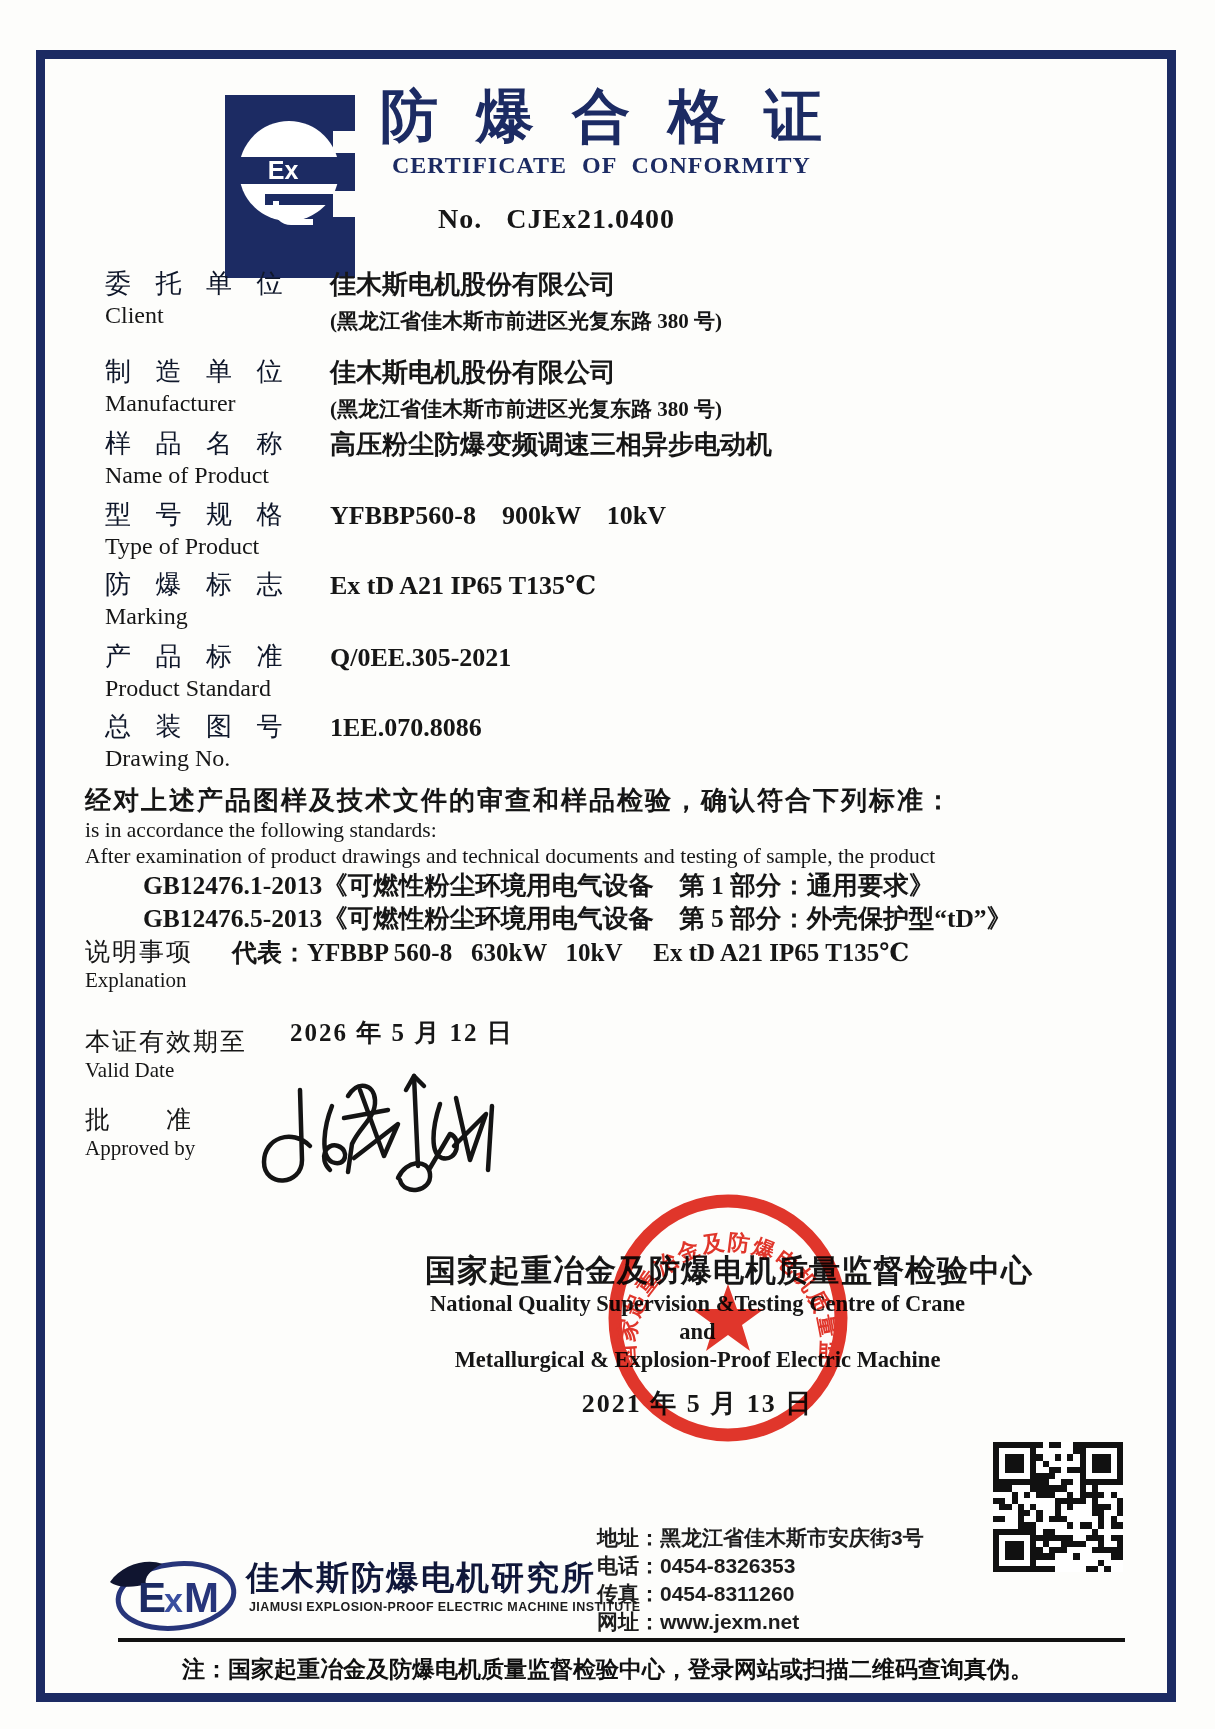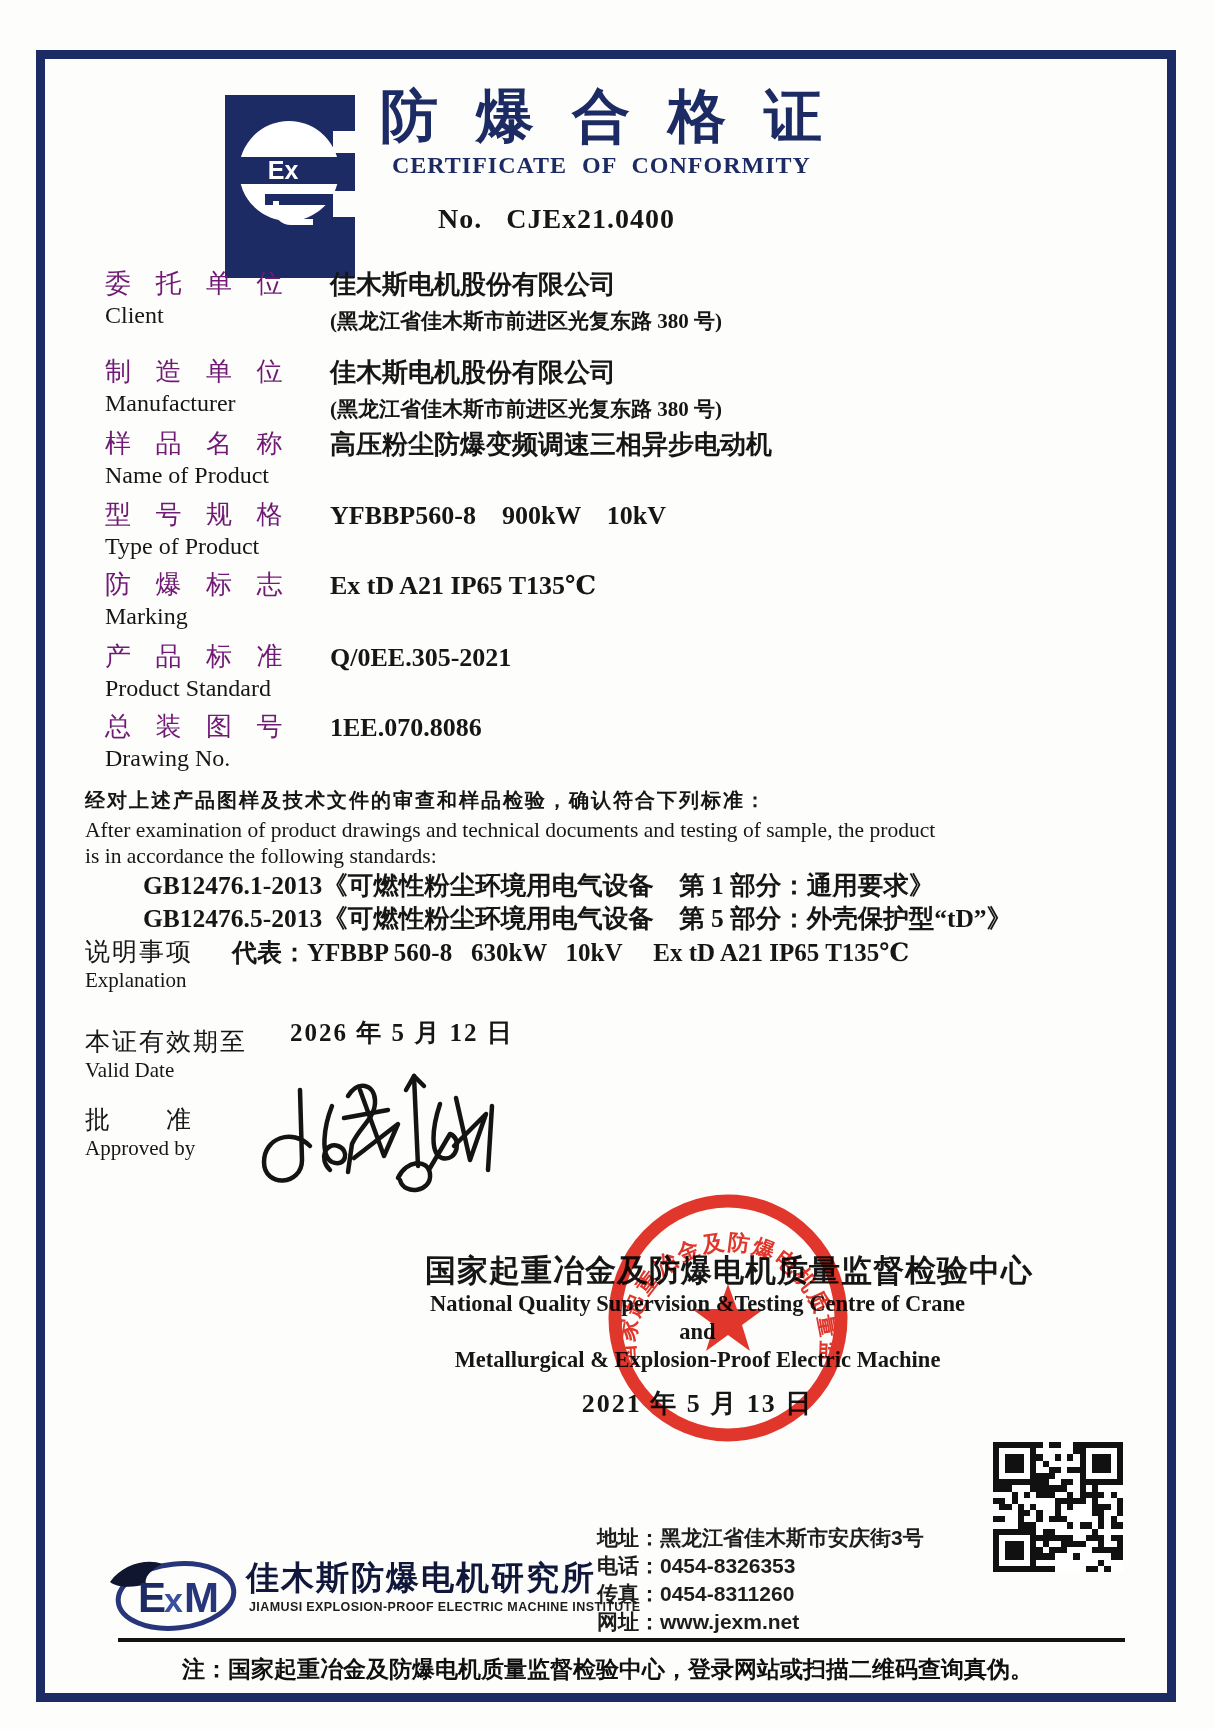--- a/index.html
+++ b/index.html
@@ -21,28 +21,28 @@
   .logo .ex{position:absolute;left:22px;top:62px;width:72px;height:27px;color:#ffffff;
     font-family:"Liberation Sans",sans-serif;font-weight:bold;font-size:25px;line-height:27px;text-align:center;}
   .logo .jhook{position:absolute;left:48px;top:106px;width:34px;height:18px;border:6px solid #fff;border-top:none;border-right:none;border-radius:0 0 0 18px;}
   .title-cn{position:absolute;left:380px;top:78px;width:440px;color:#1c2b63;font-weight:bold;
     font-size:58px;letter-spacing:38px;white-space:nowrap;}
   .title-en{position:absolute;left:392px;top:152px;width:400px;color:#1c2b63;font-weight:bold;
     font-size:24px;letter-spacing:1px;word-spacing:8px;white-space:nowrap;}
   .cert-no{position:absolute;left:438px;top:203px;font-size:28px;font-weight:bold;letter-spacing:1px;white-space:pre;}
   
   .frow{position:absolute;left:105px;width:1000px;}
-  .flabel-cn{font-size:26px;letter-spacing:9px;color:#701a75;line-height:32px;}
+  .flabel-cn{font-size:26px;letter-spacing:9px;color:#0f172a;line-height:32px;}
   .flabel-en{font-size:24px;line-height:27px;margin-top:2px;}
   .fvalue{position:absolute;left:225px;top:0;width:760px;}
   .fvalue-main{font-size:26px;font-weight:bold;line-height:33px;}
   .fvalue-note{font-size:21px;font-weight:bold;line-height:27px;margin-top:7px;}
   
   .statement{position:absolute;left:85px;top:784px;width:1050px;}
-  .st-cn{font-size:20px;font-weight:bold;letter-spacing:2px;line-height:33px;}
+  .st-cn{font-size:26px;font-weight:bold;letter-spacing:2px;line-height:33px;}
   .st-en{font-size:21.5px;line-height:26px;}
   .st-std{font-size:25.5px;font-weight:bold;line-height:33px;margin-left:58px;}
   
   .srow-label-cn{font-size:25px;letter-spacing:2px;line-height:31px;}
   .srow-label-en{font-size:21px;line-height:26px;}
   .srow-value{font-size:25px;font-weight:bold;white-space:pre;}
   
   .issuer{position:absolute;left:425px;top:1252px;width:545px;text-align:center;}
   .issuer-cn{font-size:31px;font-weight:bold;letter-spacing:1px;line-height:38px;white-space:nowrap;}
   .issuer-en{font-size:22.5px;font-weight:bold;line-height:28px;}
@@ -130,22 +130,22 @@
   <div class="frow" style="top:711px">
     <div class="flabel-cn">总 装 图 号</div>
     <div class="flabel-en">Drawing No.</div>
     <div class="fvalue">
         <div class="fvalue-main">1EE.070.8086</div>
       </div>
   </div>
 
   <div class="statement">
     <div class="st-cn">经对上述产品图样及技术文件的审查和样品检验，确认符合下列标准：</div>
+    <div class="st-en">is in accordance the following standards:</div>
     <div class="st-en">After examination of product drawings and technical documents and testing of sample, the product</div>
-    <div class="st-en">is in accordance the following standards:</div>
     <div class="st-std">GB12476.1-2013《可燃性粉尘环境用电气设备　第 1 部分：通用要求》</div>
     <div class="st-std">GB12476.5-2013《可燃性粉尘环境用电气设备　第 5 部分：外壳保护型“tD”》</div>
   </div>
 
   <div style="position:absolute;left:85px;top:936px;">
     <div class="srow-label-cn">说明事项</div>
     <div class="srow-label-en">Explanation</div>
   </div>
   <div class="srow-value" style="position:absolute;left:232px;top:936px;">代表：YFBBP 560-8   630kW   10kV     Ex tD A21 IP65 T135℃</div>
 

